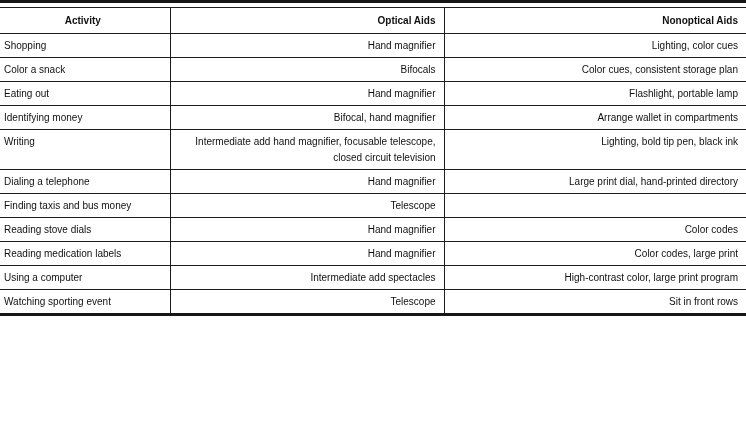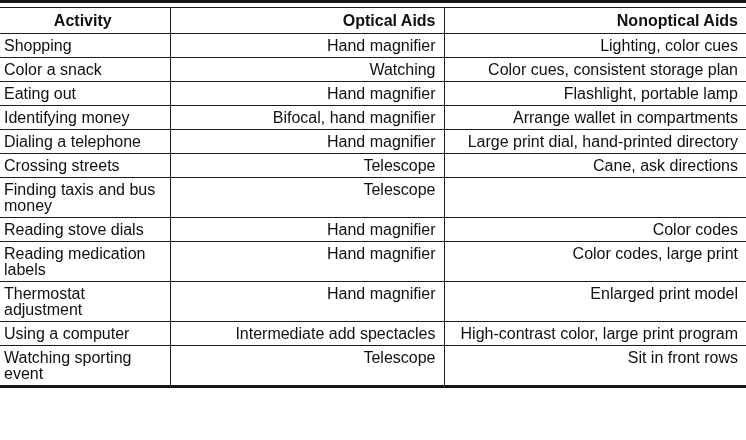--- a/index.html
+++ b/index.html
@@ -28,21 +28,21 @@
     border-collapse: collapse;
     table-layout: fixed;
     border-top: 1px solid #1c1c1c;
     border-bottom: 3px solid #161616;
   }
   col.c-activity   { width: 170px; }
   col.c-optical    { width: 274px; }
   col.c-nonoptical { width: 302px; }
 
   th, td {
-    font-size: 16px;
+    font-size: 10px;
     line-height: 16px;
     vertical-align: top;
     border-bottom: 1px solid #1c1c1c;
     padding: 4px 8px 3px 4px;
     text-align: left;
     word-wrap: break-word;
   }
   th {
     font-weight: bold;
     text-align: center;
@@ -75,64 +75,59 @@
       </tr>
     </thead>
     <tbody>
       <tr>
         <td>Shopping</td>
         <td>Hand magnifier</td>
         <td>Lighting, color cues</td>
       </tr>
       <tr>
         <td>Color a snack</td>
-        <td>Watching</td>
+        <td>Bifocals</td>
         <td>Color cues, consistent storage plan</td>
       </tr>
       <tr>
         <td>Eating out</td>
         <td>Hand magnifier</td>
         <td>Flashlight, portable lamp</td>
       </tr>
       <tr>
         <td>Identifying money</td>
         <td>Bifocal, hand magnifier</td>
         <td>Arrange wallet in compartments</td>
       </tr>
       <tr>
+        <td>Writing</td>
+        <td>Intermediate add hand magnifier, focusable telescope, closed circuit television</td>
+        <td>Lighting, bold tip pen, black ink</td>
+      </tr>
+      <tr>
         <td>Dialing a telephone</td>
         <td>Hand magnifier</td>
         <td>Large print dial, hand-printed directory</td>
-      </tr>
-      <tr>
-        <td>Crossing streets</td>
-        <td>Telescope</td>
-        <td>Cane, ask directions</td>
       </tr>
       <tr>
         <td>Finding taxis and bus money</td>
         <td>Telescope</td>
         <td></td>
       </tr>
       <tr>
         <td>Reading stove dials</td>
         <td>Hand magnifier</td>
         <td>Color codes</td>
       </tr>
       <tr>
         <td>Reading medication labels</td>
         <td>Hand magnifier</td>
         <td>Color codes, large print</td>
       </tr>
       <tr>
-        <td>Thermostat adjustment</td>
-        <td>Hand magnifier</td>
-        <td>Enlarged print model</td>
-      </tr>
-      <tr>
         <td>Using a computer</td>
         <td>Intermediate add spectacles</td>
         <td>High-contrast color, large print program</td>
       </tr>
       <tr>
         <td>Watching sporting event</td>
         <td>Telescope</td>
         <td>Sit in front rows</td>
       </tr>
     </tbody>

